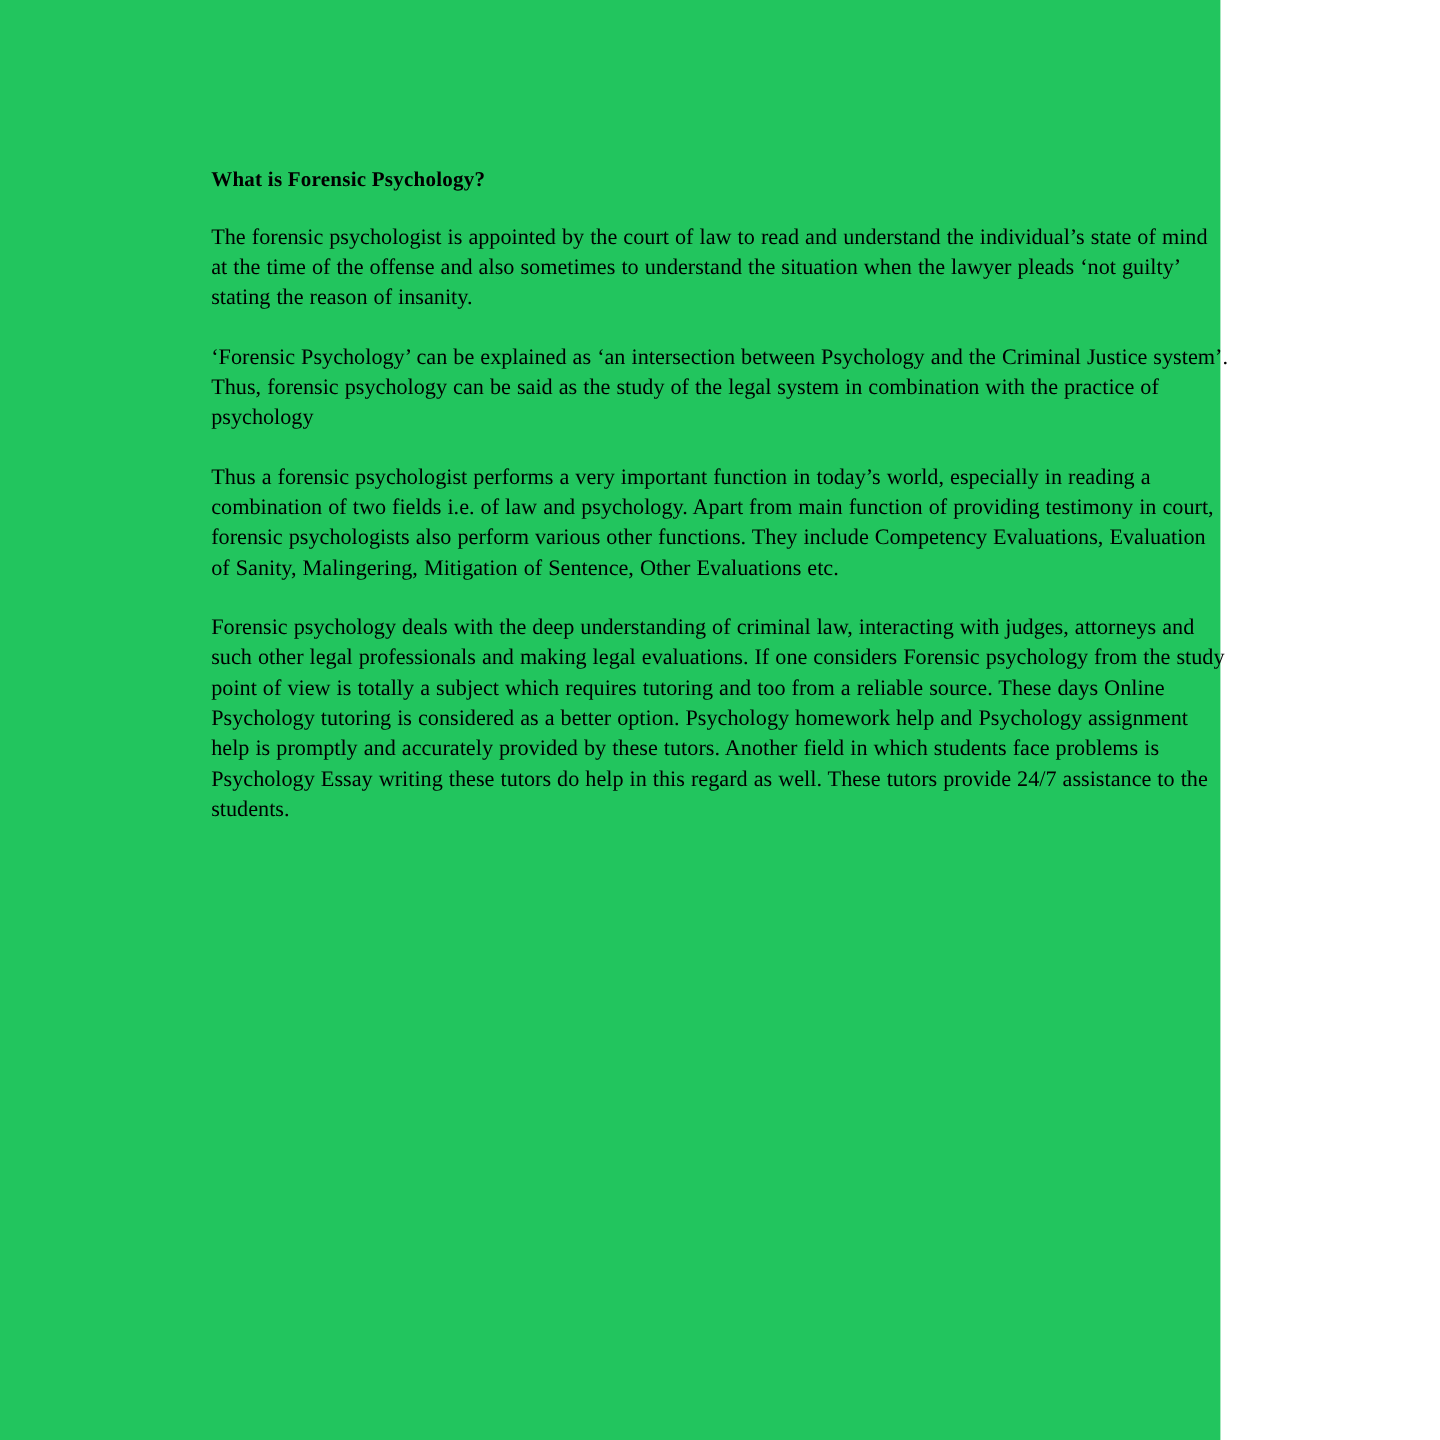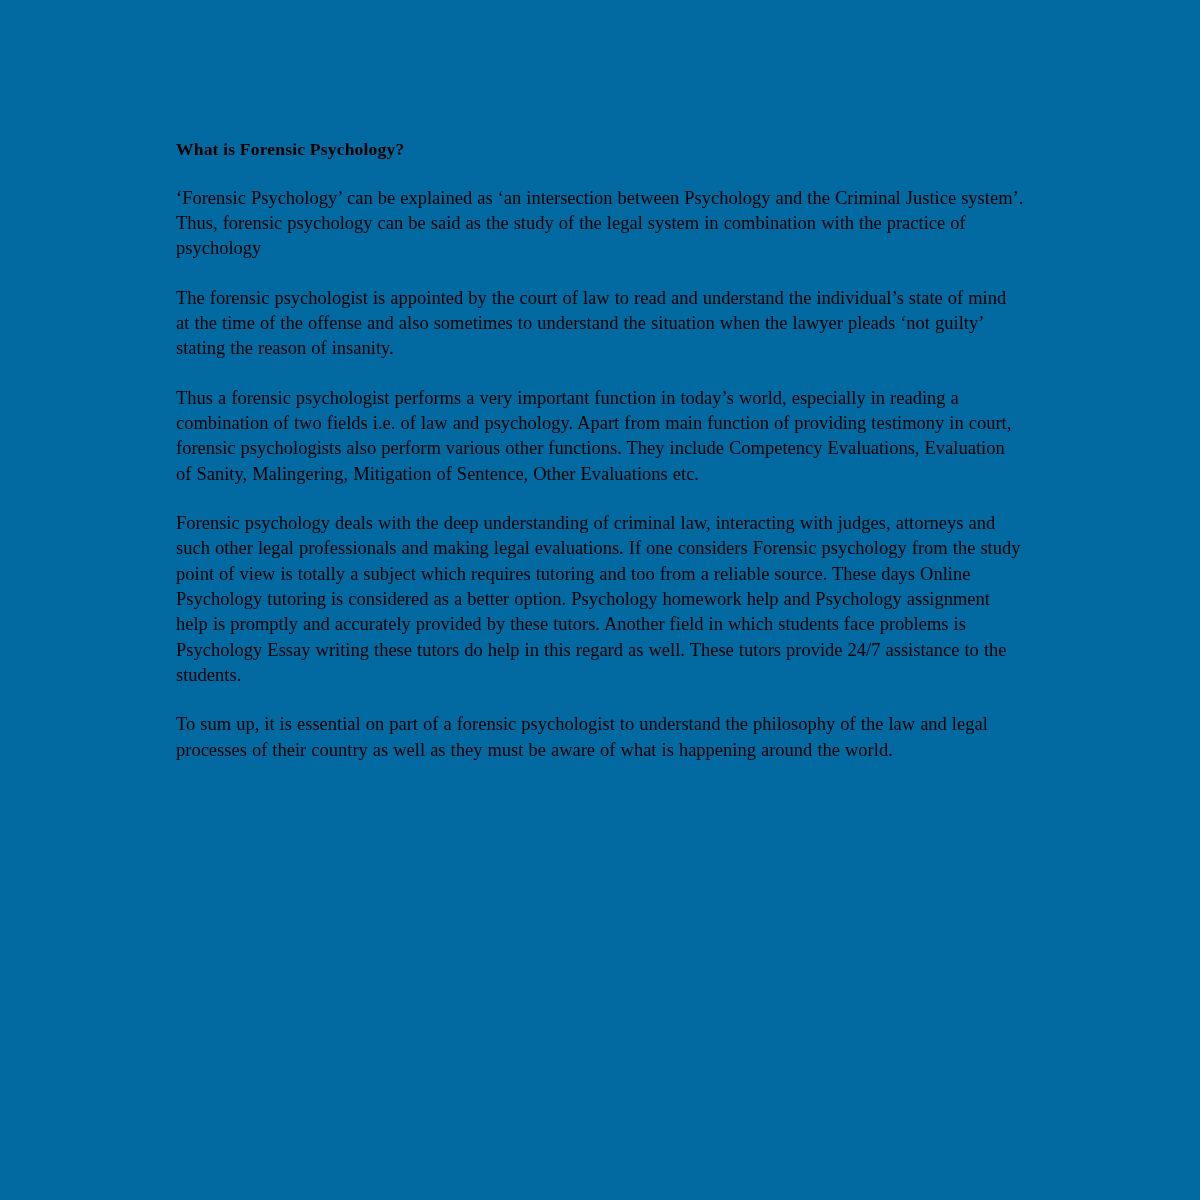--- a/index.html
+++ b/index.html
@@ -9,23 +9,23 @@
   }
   body {
     width: 1200px;
     height: 1200px;
     font-family: "Liberation Serif", "DejaVu Serif", serif;
     color: #000000;
     overflow: hidden;
   }
   .page {
     position: relative;
-    width: 1200px;
+    width: 1017px;
     height: 1200px;
-    background: #0369a1;
+    background: #22c55e;
   }
   .content {
     position: absolute;
     left: 176px;
     top: 138px;
     width: 848px;
   }
   .doc-title {
     font-size: 17.5px;
     font-weight: bold;
@@ -45,25 +45,24 @@
   }
 </style>
 </head>
 <body>
 
 <div class="page">
   <div class="content">
 
     <h1 class="doc-title">What is Forensic Psychology?</h1>
 
+    <p class="para">The forensic psychologist is appointed by the court of law to read and understand the individual’s state of mind at the time of the offense and also sometimes to understand the situation when the lawyer pleads ‘not guilty’ stating the reason of insanity.</p>
+
     <p class="para">‘Forensic Psychology’ can be explained as ‘an intersection between Psychology and the Criminal Justice system’. Thus, forensic psychology can be said as the study of the legal system in combination with the practice of psychology</p>
-
-    <p class="para">The forensic psychologist is appointed by the court of law to read and understand the individual’s state of mind at the time of the offense and also sometimes to understand the situation when the lawyer pleads ‘not guilty’ stating the reason of insanity.</p>
 
     <p class="para">Thus a forensic psychologist performs a very important function in today’s world, especially in reading a combination of two fields i.e. of law and psychology. Apart from main function of providing testimony in court, forensic psychologists also perform various other functions. They include Competency Evaluations, Evaluation of Sanity, Malingering, Mitigation of Sentence, Other Evaluations etc.</p>
 
 
     <p class="para">Forensic psychology deals with the deep understanding of criminal law, interacting with judges, attorneys and such other legal professionals and making legal evaluations. If one considers Forensic psychology from the study point of view is totally a subject which requires tutoring and too from a reliable source. These days Online Psychology tutoring is considered as a better option. Psychology homework help and Psychology assignment help is promptly and accurately provided by these tutors. Another field in which students face problems is Psychology Essay writing these tutors do help in this regard as well. These tutors provide 24/7 assistance to the students.</p>
 
-    <p class="para"> To sum up, it is essential on part of a forensic psychologist to understand the philosophy of the law and legal processes of their country as well as they must be aware of what is happening around the world.</p>
 
   </div>
 </div>
 
 </body></html>

